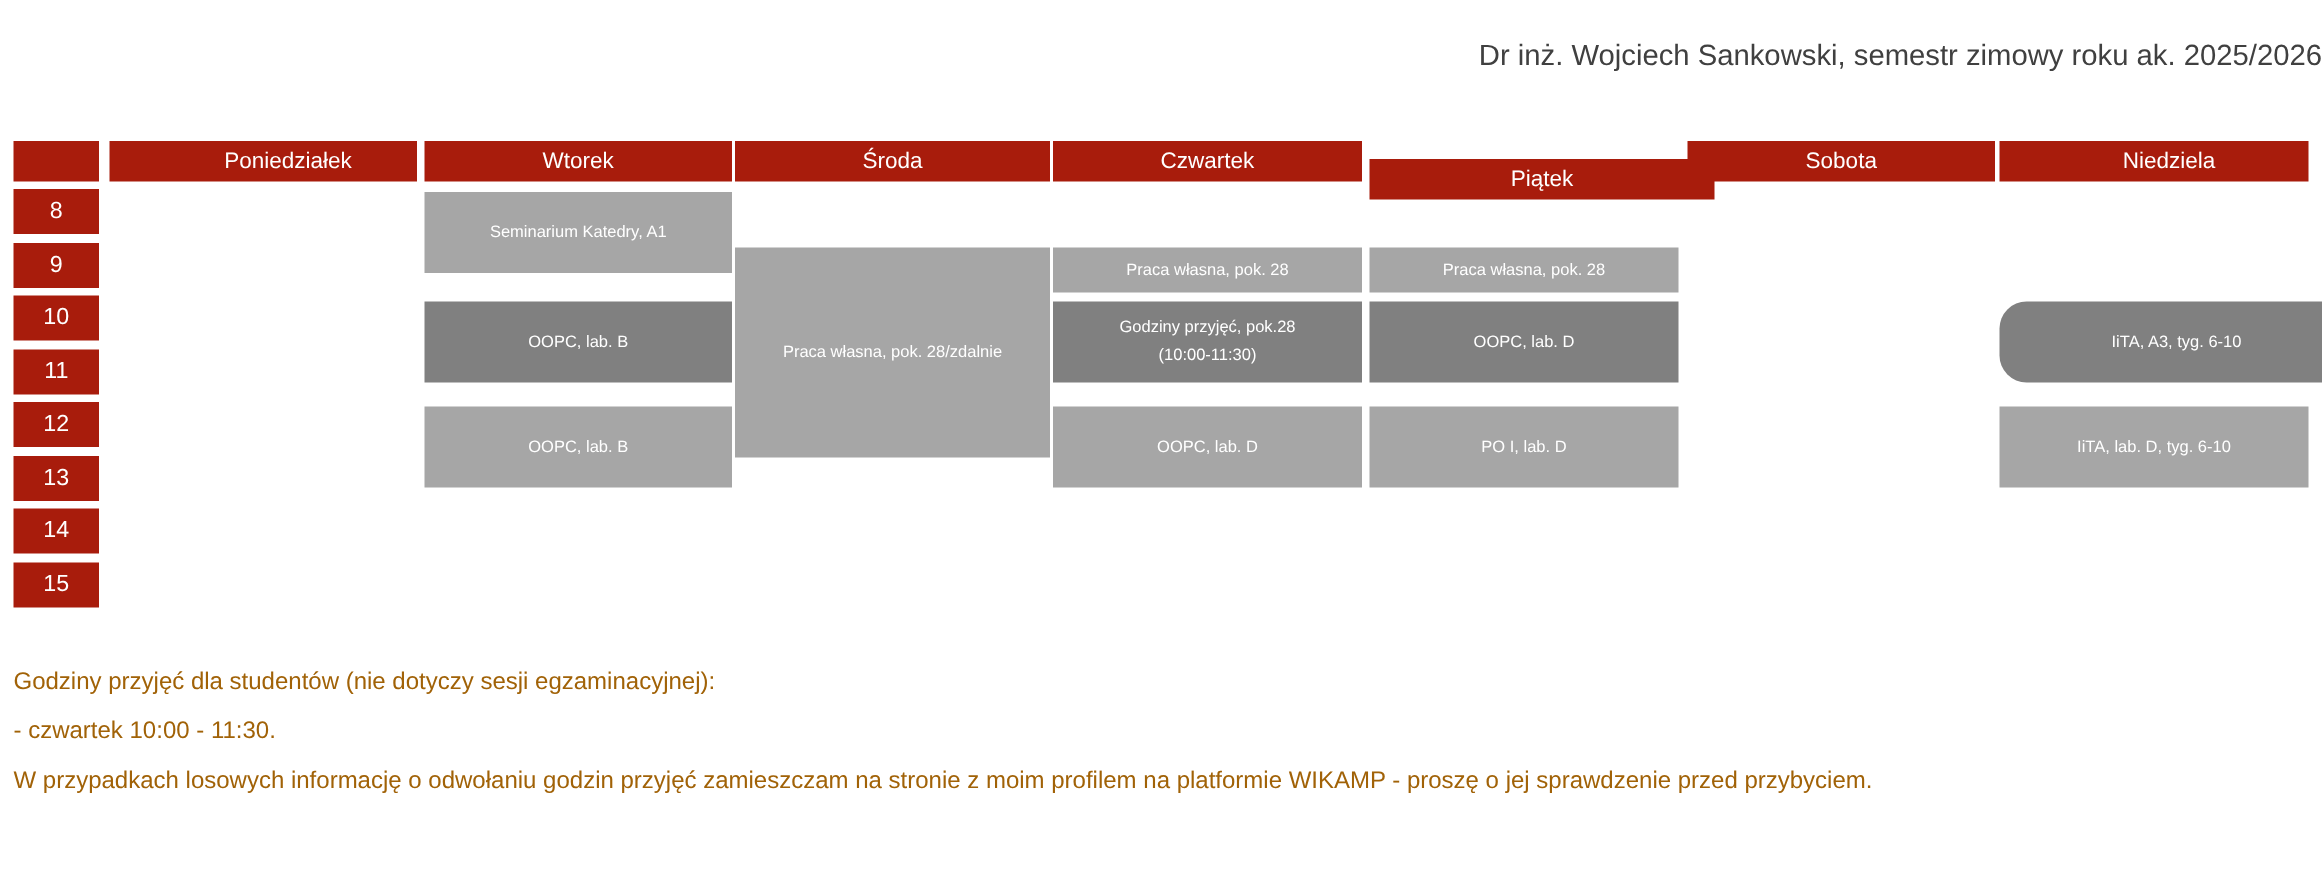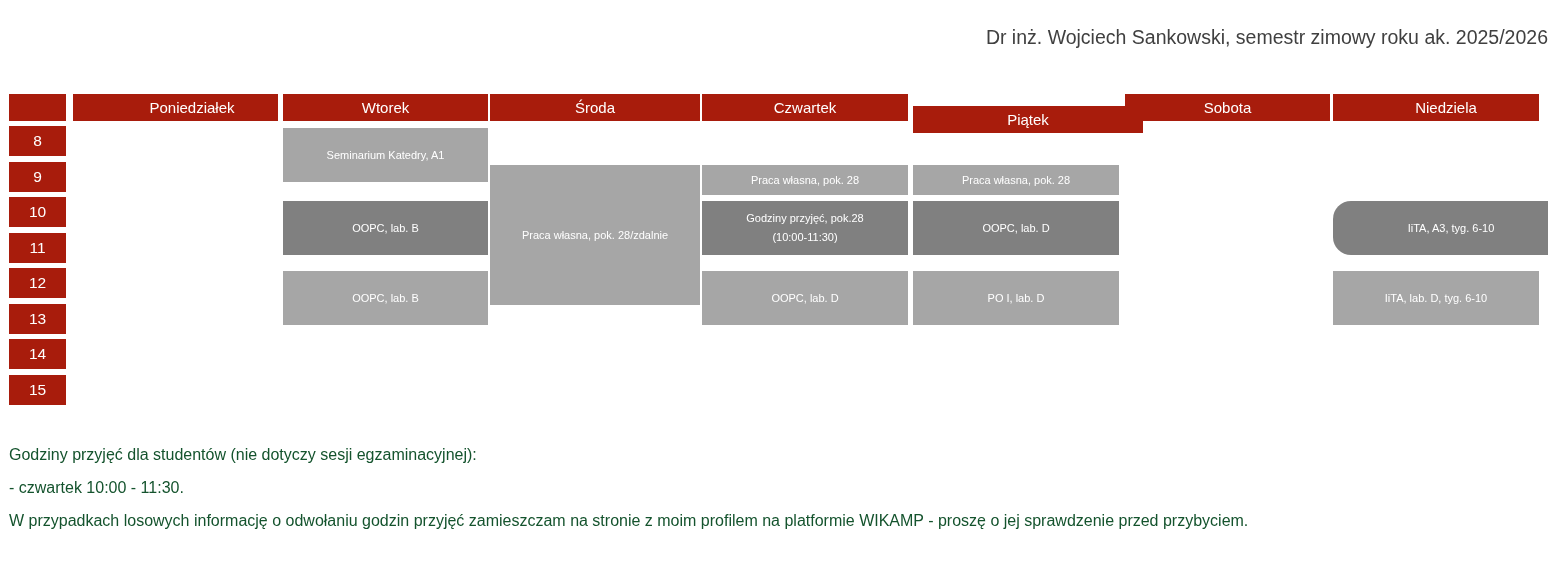--- a/index.html
+++ b/index.html
@@ -86,21 +86,21 @@
   
   #notes {
     position: absolute;
     left: 9px;
     top: 444px;
     width: 1535px;
   }
   .note-line {
     font-size: 16px;
     line-height: 21px;
-    color: #14532d;
+    color: #a16207;
     white-space: nowrap;
     margin-bottom: 12px;
   }
   .note-line:last-child { margin-bottom: 0; }
 </style>
 </head>
 <body>
 
 <div id="page-title">Dr inż. Wojciech Sankowski, semestr zimowy roku ak. 2025/2026</div>
 

